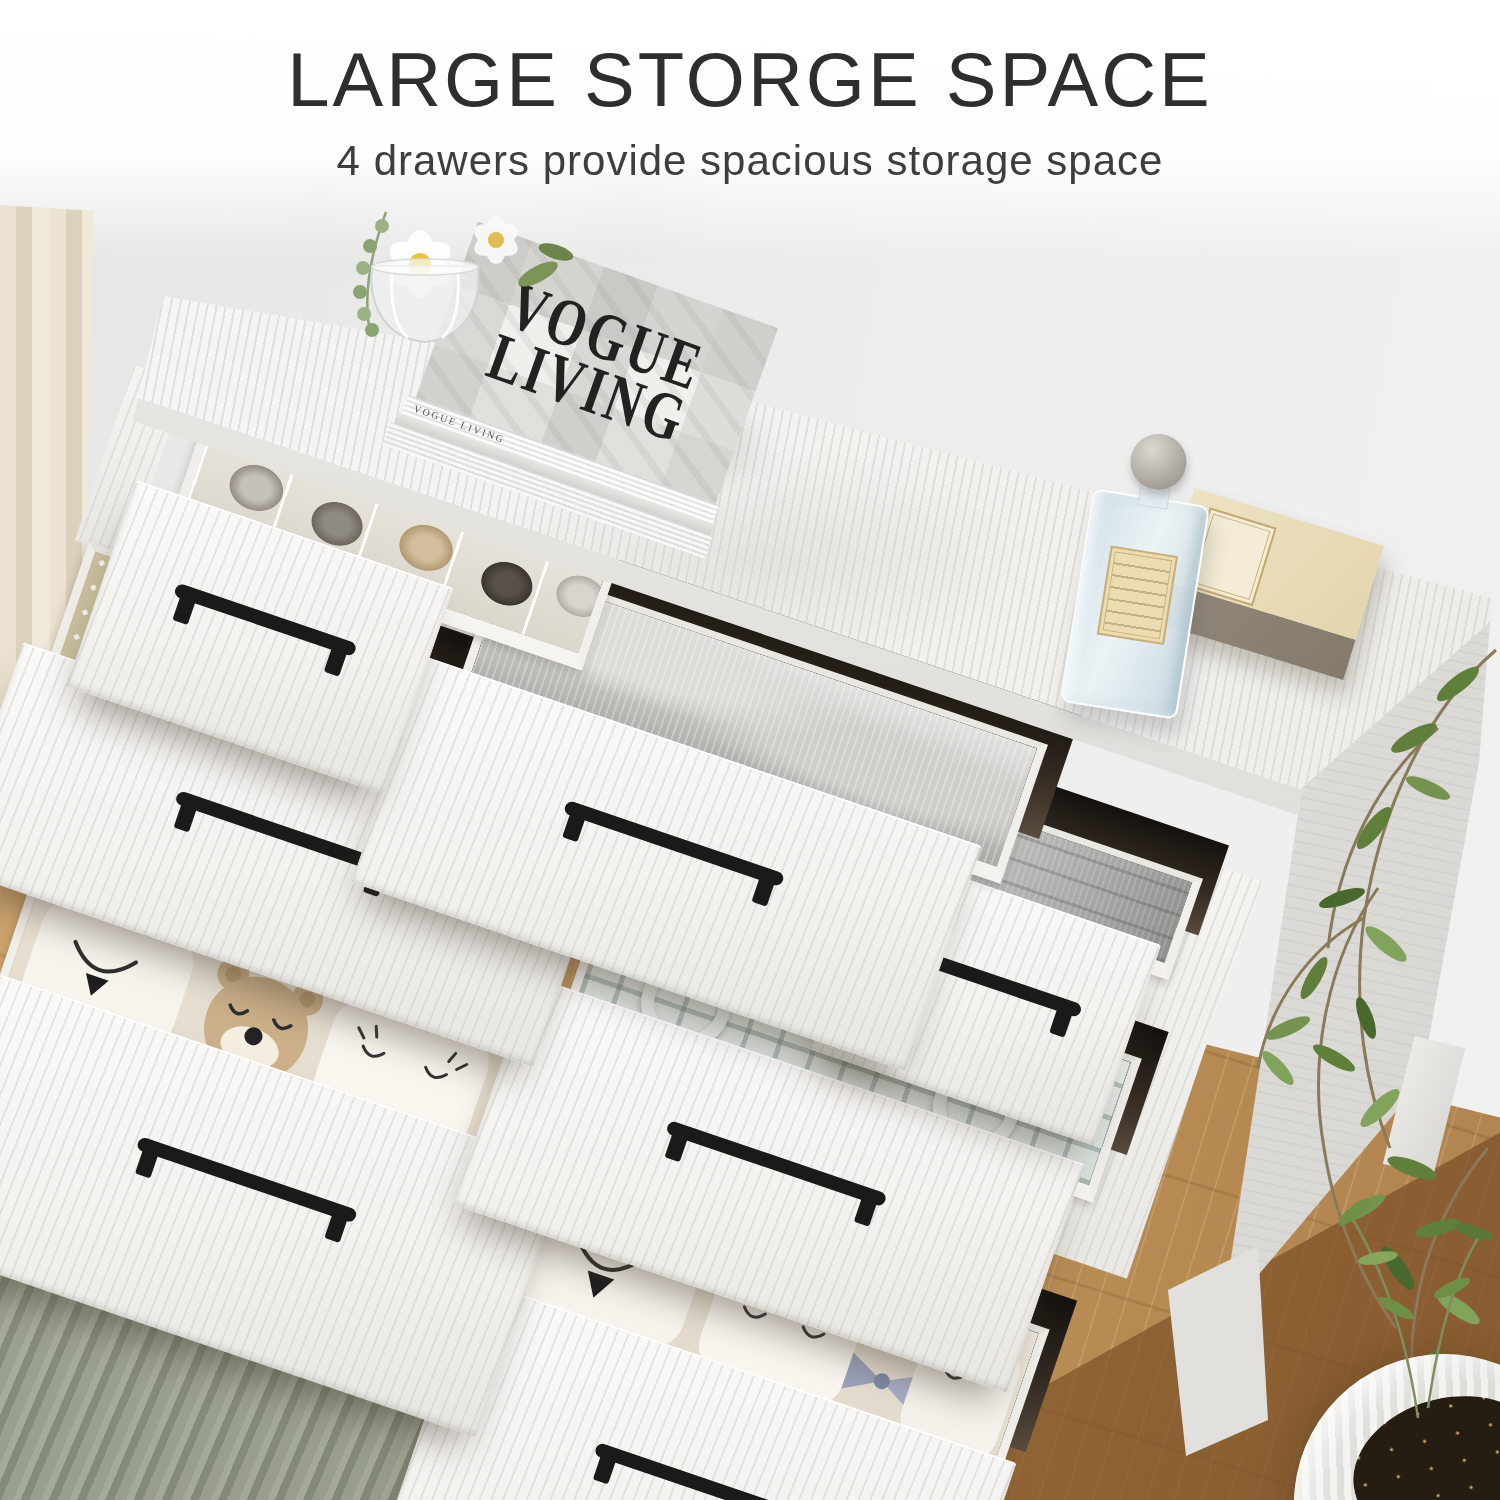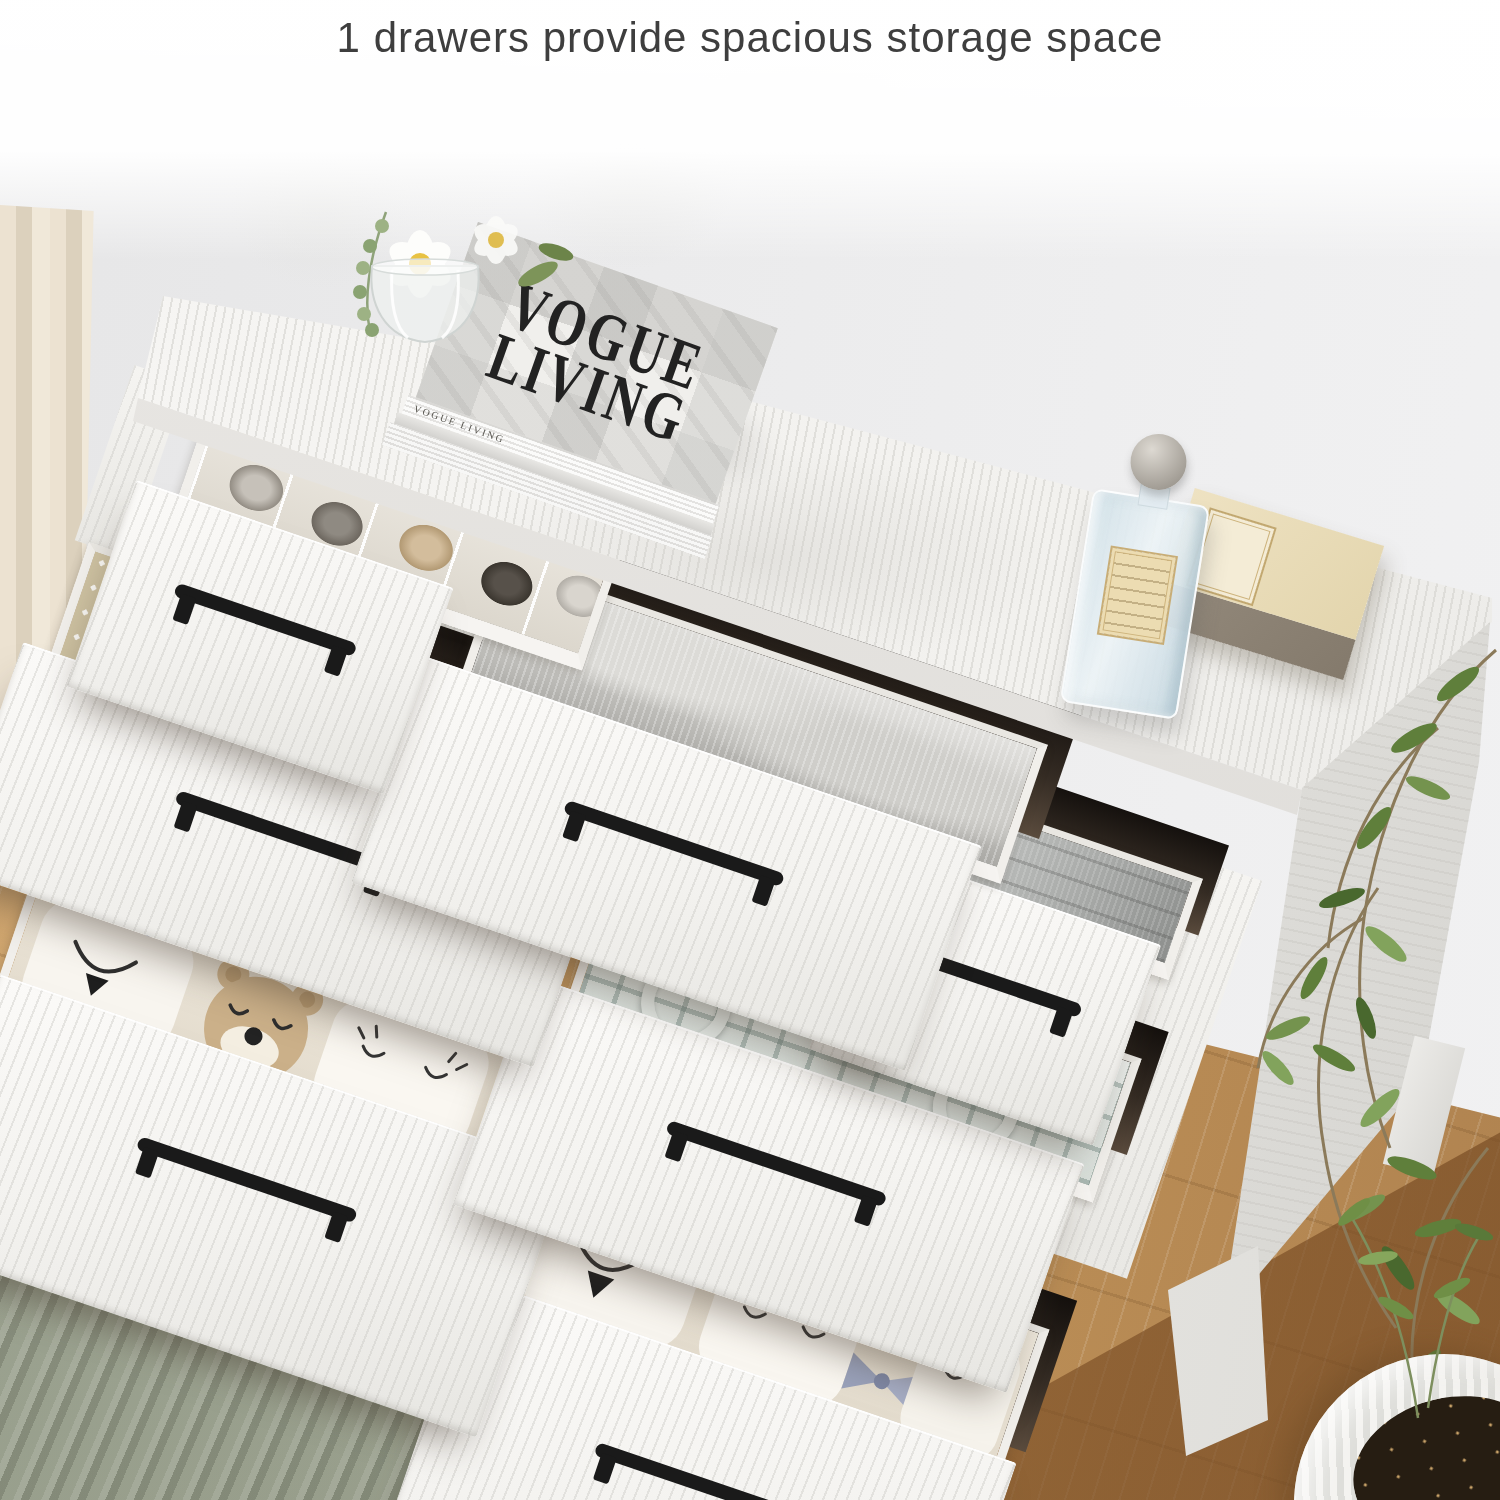--- a/index.html
+++ b/index.html
@@ -166,21 +166,22 @@
 <body>
 
 <div class="canvas">
 
   <div class="ghost gf1"></div>
   <div class="ghost gf2"></div>
   <div class="ghost gf3"></div>
   <div class="ghost gf4"></div>
 
   <div class="header">
-    <p class="subtitle">1 drawers provide spacious storage space</p>
+    <h1 class="title">LARGE STORGE SPACE</h1>
+    <p class="subtitle">4 drawers provide spacious storage space</p>
   </div>
 
   <div class="curtain"></div>
   <div class="floor"></div>
   <div class="floor-dark"></div>
   <div class="rug"></div>
   <div class="tassels"></div>
   <div class="floor-shadow"></div>
 
   <div class="dresser-front">

